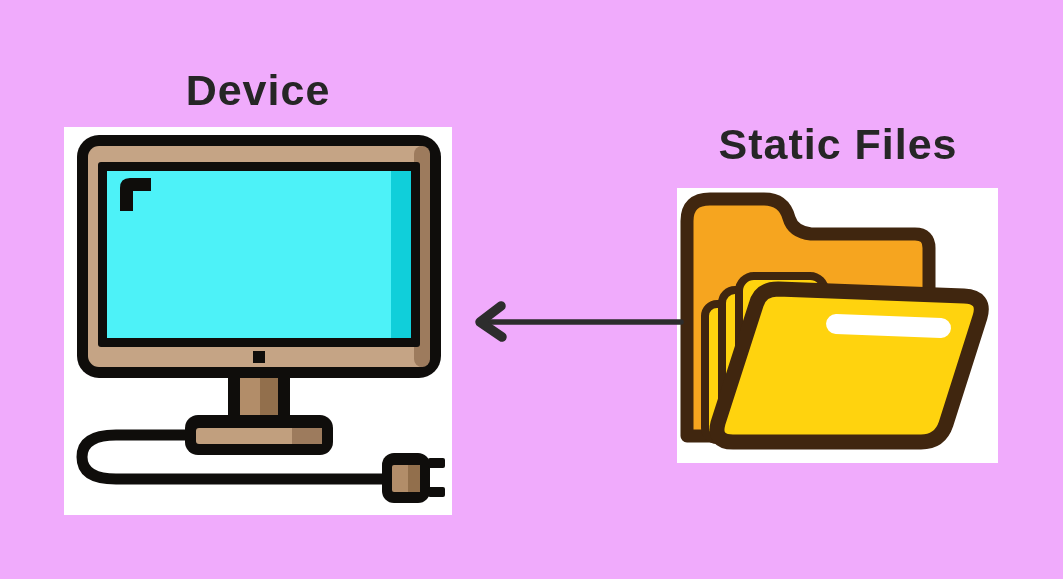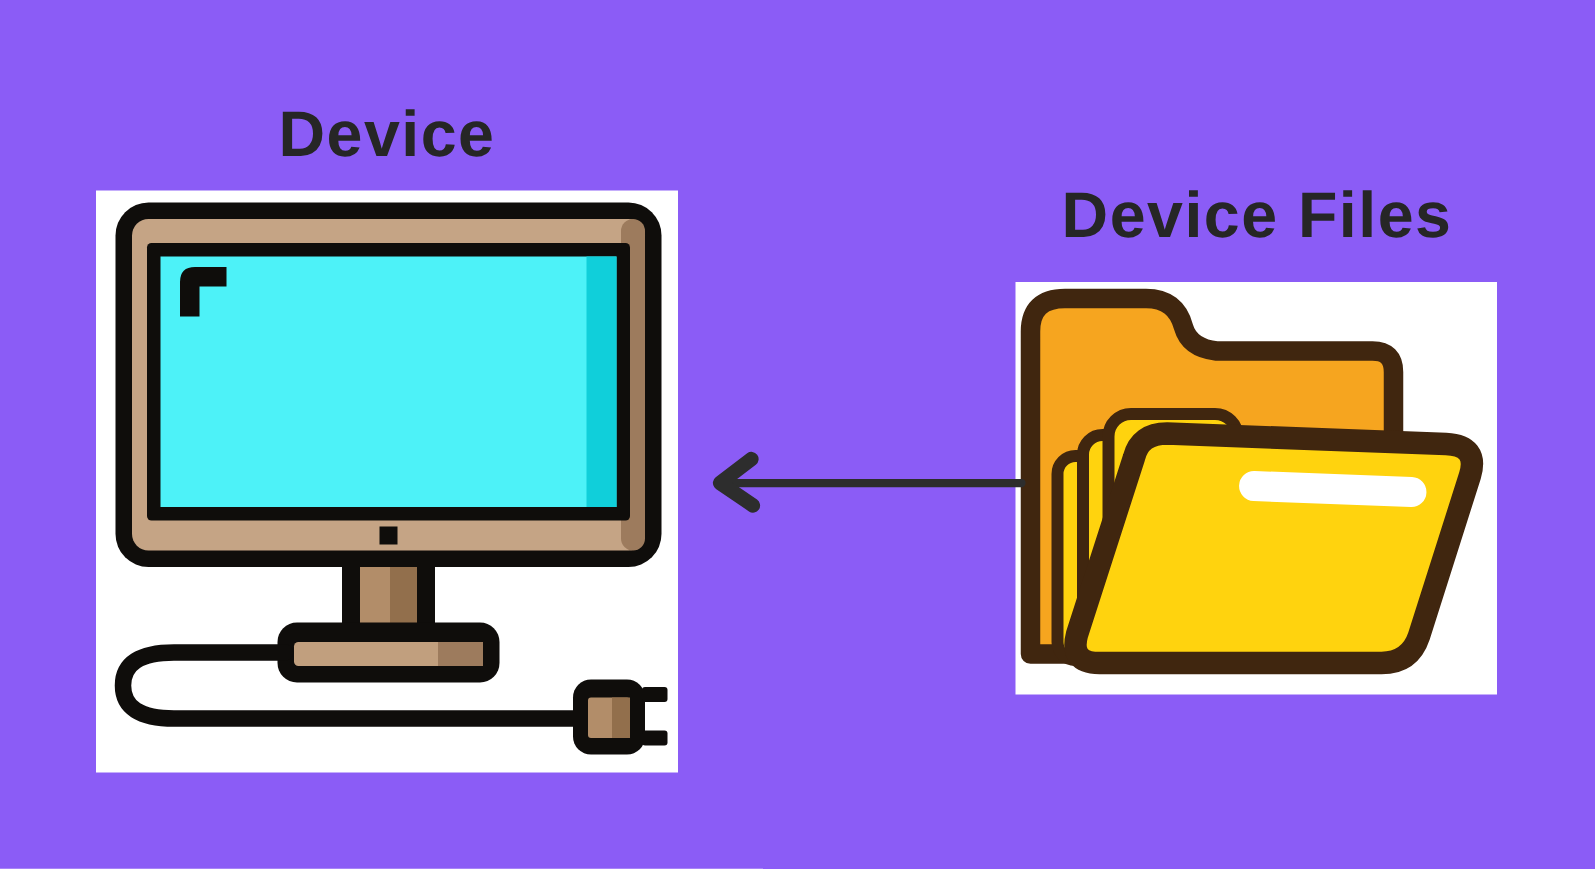--- a/index.html
+++ b/index.html
@@ -1,20 +1,20 @@
 <!DOCTYPE html>
 <html><head>
 <meta charset="utf-8">
 <style>
   html, body { margin: 0; padding: 0; }
   .canvas {
     position: relative;
     width: 1063px;
     height: 579px;
-    background: #8b5cf6;
+    background: #f0abfc;
     overflow: hidden;
     font-family: "Liberation Sans", sans-serif;
   }
   .card {
     position: absolute;
     background: #ffffff;
   }
   .device-card { left: 64px; top: 127px; width: 388px; height: 388px; }
   .files-card  { left: 677px; top: 188px; width: 321px; height: 275px; }
   .label {
@@ -73,21 +73,21 @@
       <path d="M126,308 L52,308 Q18,308 18,330 Q18,352 52,352 L320,352" fill="none" stroke="#0f0d0b" stroke-width="11" stroke-linecap="round"></path>
 
       <rect x="318" y="326" width="48" height="50" rx="12" fill="#0f0d0b"></rect>
       <rect x="364" y="331" width="17" height="10" rx="2" fill="#0f0d0b"></rect>
       <rect x="364" y="360" width="17" height="10" rx="2" fill="#0f0d0b"></rect>
       <rect x="328" y="338" width="28" height="27" rx="2" fill="#b28d69"></rect>
       <rect x="344" y="338" width="12" height="27" fill="#926f4c"></rect>
     </svg>
   </div>
 
-  <div class="label files-label">Device Files</div>
+  <div class="label files-label">Static Files</div>
 
   <div class="card files-card">
     <svg class="icon" viewBox="0 0 321 275" xmlns="http://www.w3.org/2000/svg">
 
       <path d="M10,248 L10,33 Q10,11 33,11 L87,11 Q107,11 112,30 Q116,44 134,46 L238,46 Q252,46 252,60 L252,248 Z" fill="#f6a51f" stroke="#40260f" stroke-width="13" stroke-linejoin="round"></path>
 
       <rect x="28" y="116" width="46" height="136" rx="12" fill="#ffd30e" stroke="#40260f" stroke-width="8"></rect>
       <rect x="45" y="102" width="60" height="150" rx="13" fill="#ffd30e" stroke="#40260f" stroke-width="8"></rect>
       <rect x="62" y="88" width="86" height="164" rx="15" fill="#ffd30e" stroke="#40260f" stroke-width="8"></rect>
 

